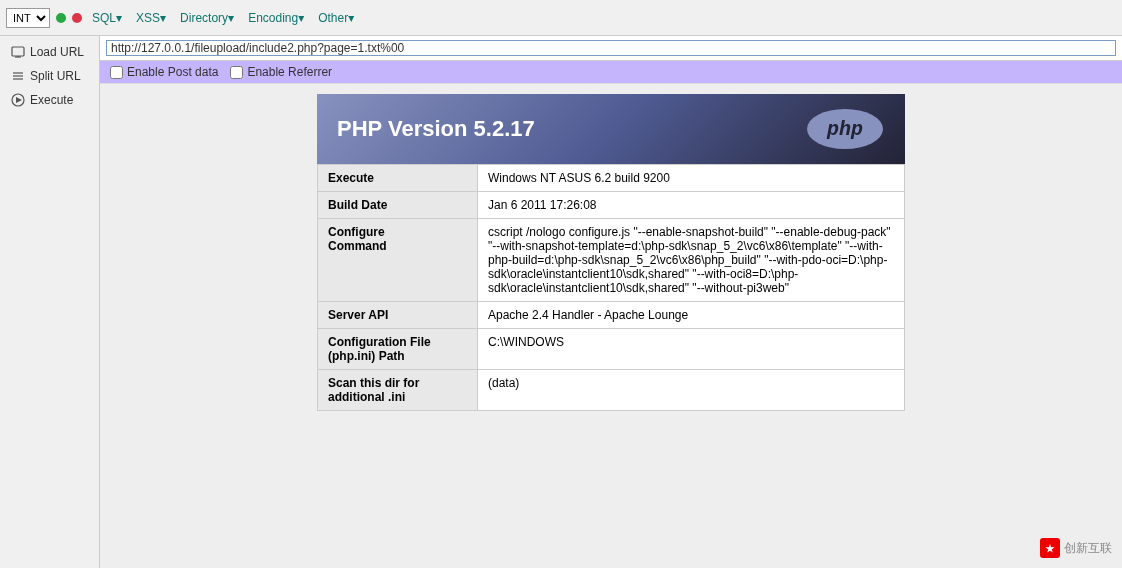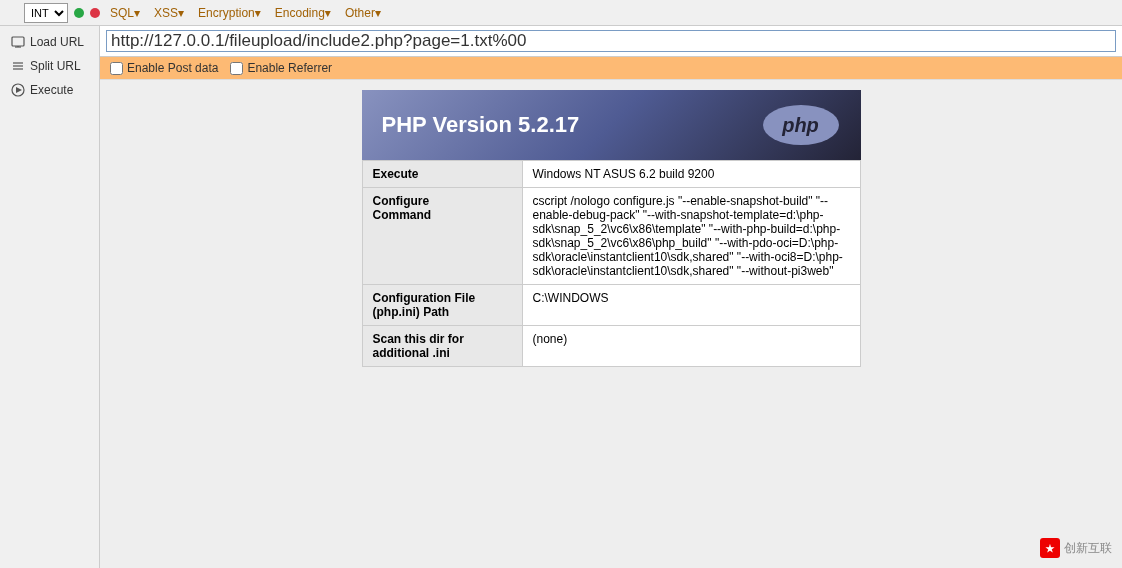--- a/index.html
+++ b/index.html
@@ -4,38 +4,38 @@
   <style>
     * { box-sizing: border-box; margin: 0; padding: 0; }
     body { font-family: Arial, sans-serif; font-size: 12px; background: #f0f0f0; overflow: hidden; }
 
     
     .toolbar {
       display: flex;
       align-items: center;
       background: #f0f0f0;
       border-bottom: 1px solid #ccc;
-      padding: 3px 24px;
+      padding: 3px 6px;
       gap: 6px;
-      height: 26px;
+      height: 36px;
     }
     .toolbar-select {
       height: 20px;
       font-size: 11px;
       border: 1px solid #999;
       background: white;
       padding: 0 2px;
     }
     .toolbar-dot {
       width: 10px; height: 10px; border-radius: 50%;
       display: inline-block;
     }
     .toolbar-menu {
       font-size: 12px;
-      color: #a16207;
+      color: #0f766e;
       cursor: pointer;
       padding: 0 4px;
     }
 
     
     .main-layout {
       display: flex;
       height: calc(568px - 26px);
     }
 
@@ -71,34 +71,34 @@
 
     .url-row {
       display: flex;
       align-items: center;
       padding: 4px 6px;
       background: white;
       border-bottom: 1px solid #ccc;
     }
     .url-input {
       flex: 1;
-      height: 22px;
+      height: 16px;
       border: 1px solid #7a9cc4;
       border-radius: 0;
       padding: 2px 4px;
-      font-size: 17px;
+      font-size: 12px;
       color: #333;
       outline: none;
     }
 
     .options-row {
       display: flex;
       align-items: flex-end;
       padding: 4px 10px;
-      background: #fdba74;
+      background: #c4b5fd;
       border-bottom: 1px solid #ddd;
       gap: 12px;
     }
     .checkbox-label {
       display: flex;
       align-items: center;
       gap: 4px;
       font-size: 12px;
       color: #333;
       cursor: pointer;
@@ -110,21 +110,21 @@
     
     .php-content {
       flex: 1;
       overflow-y: auto;
       padding: 0;
       background: #eee;
     }
 
     .php-inner {
       margin: 10px auto;
-      width: 499px;
+      width: 588px;
       background: white;
     }
 
     
     .php-header {
       background: linear-gradient(135deg, #8892bf 0%, #4f5b93 50%, #232336 100%);
       display: flex;
       align-items: center;
       justify-content: space-between;
       padding: 16px 20px;
@@ -147,21 +147,21 @@
       height: 40px;
       background: #8892bf;
       border-radius: 50%;
       display: flex;
       align-items: center;
       justify-content: center;
       font-size: 20px;
       font-weight: bold;
       color: #232336;
       font-style: italic;
-      font-family: Liberation Sans, sans-serif;
+      font-family: Liberation Mono, monospace;
     }
 
     
     .php-table {
       width: 100%;
       border-collapse: collapse;
       font-size: 12px;
     }
     .php-table tr {
       border-bottom: 1px solid #ccc;
@@ -206,21 +206,21 @@
 <body>
 
 <div class="toolbar">
   <select class="toolbar-select">
     <option value="INT">INT</option>
   </select>
   <span class="toolbar-dot" style="background:#28a745;"></span>
   <span class="toolbar-dot" style="background:#dc3545;"></span>
   <span class="toolbar-menu">SQL▾</span>
   <span class="toolbar-menu">XSS▾</span>
-  <span class="toolbar-menu">Encryption▾</span>
+  <span class="toolbar-menu">Directory▾</span>
   <span class="toolbar-menu">Encoding▾</span>
   <span class="toolbar-menu">Other▾</span>
 </div>
 
 <div class="main-layout">
 
   <div class="left-panel">
     <div class="left-btn">
       <div class="left-btn-icon">
         <svg width="14" height="14" viewBox="0 0 14 14">
@@ -281,33 +281,41 @@
           </div>
         </div>
 
         <table class="php-table">
           <tbody id="php-table-body">
           <tr>
                 <td style="white-space: pre-wrap;">Execute</td>
                 <td>Windows NT ASUS 6.2 build 9200</td>
               </tr>
               <tr>
+                <td style="white-space: pre-wrap;">Build Date</td>
+                <td>Jan 6 2011 17:26:08</td>
+              </tr>
+              <tr>
                 <td style="white-space: pre-wrap;">Configure
 Command</td>
                 <td>cscript /nologo configure.js "--enable-snapshot-build" "--enable-debug-pack" "--with-snapshot-template=d:\php-sdk\snap_5_2\vc6\x86\template" "--with-php-build=d:\php-sdk\snap_5_2\vc6\x86\php_build" "--with-pdo-oci=D:\php-sdk\oracle\instantclient10\sdk,shared" "--with-oci8=D:\php-sdk\oracle\instantclient10\sdk,shared" "--without-pi3web"</td>
               </tr>
               <tr>
+                <td style="white-space: pre-wrap;">Server API</td>
+                <td>Apache 2.4 Handler - Apache Lounge</td>
+              </tr>
+              <tr>
                 <td style="white-space: pre-wrap;">Configuration File
 (php.ini) Path</td>
                 <td>C:\WINDOWS</td>
               </tr>
               <tr>
                 <td style="white-space: pre-wrap;">Scan this dir for
 additional .ini</td>
-                <td>(none)</td>
+                <td>(data)</td>
               </tr>
             </tbody>
         </table>
 
       </div>
     </div>
 
   </div>
 </div>
 

